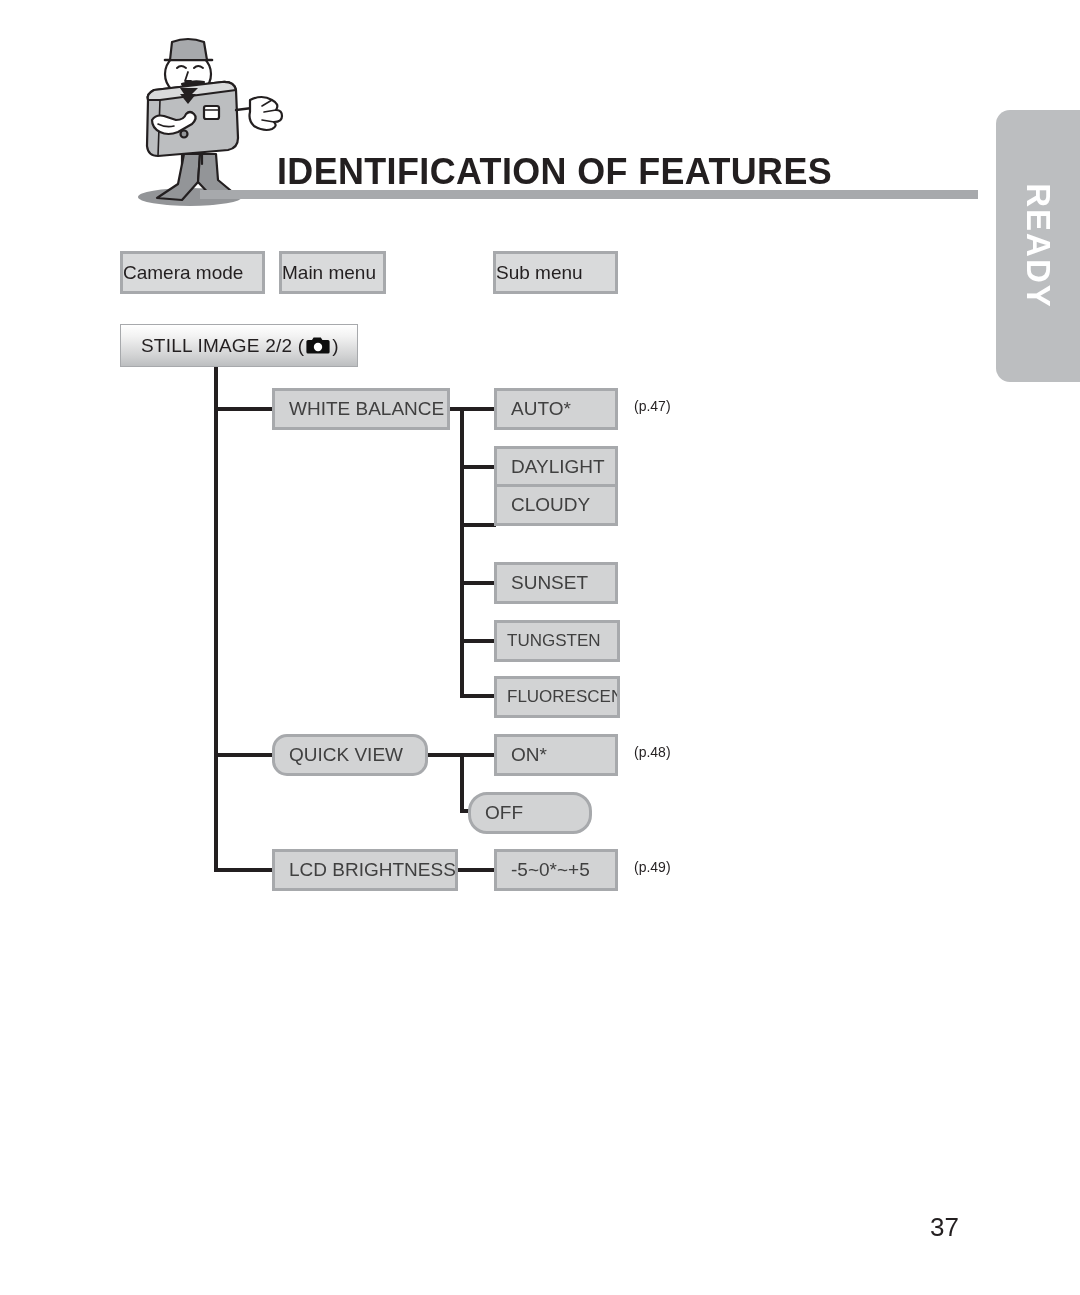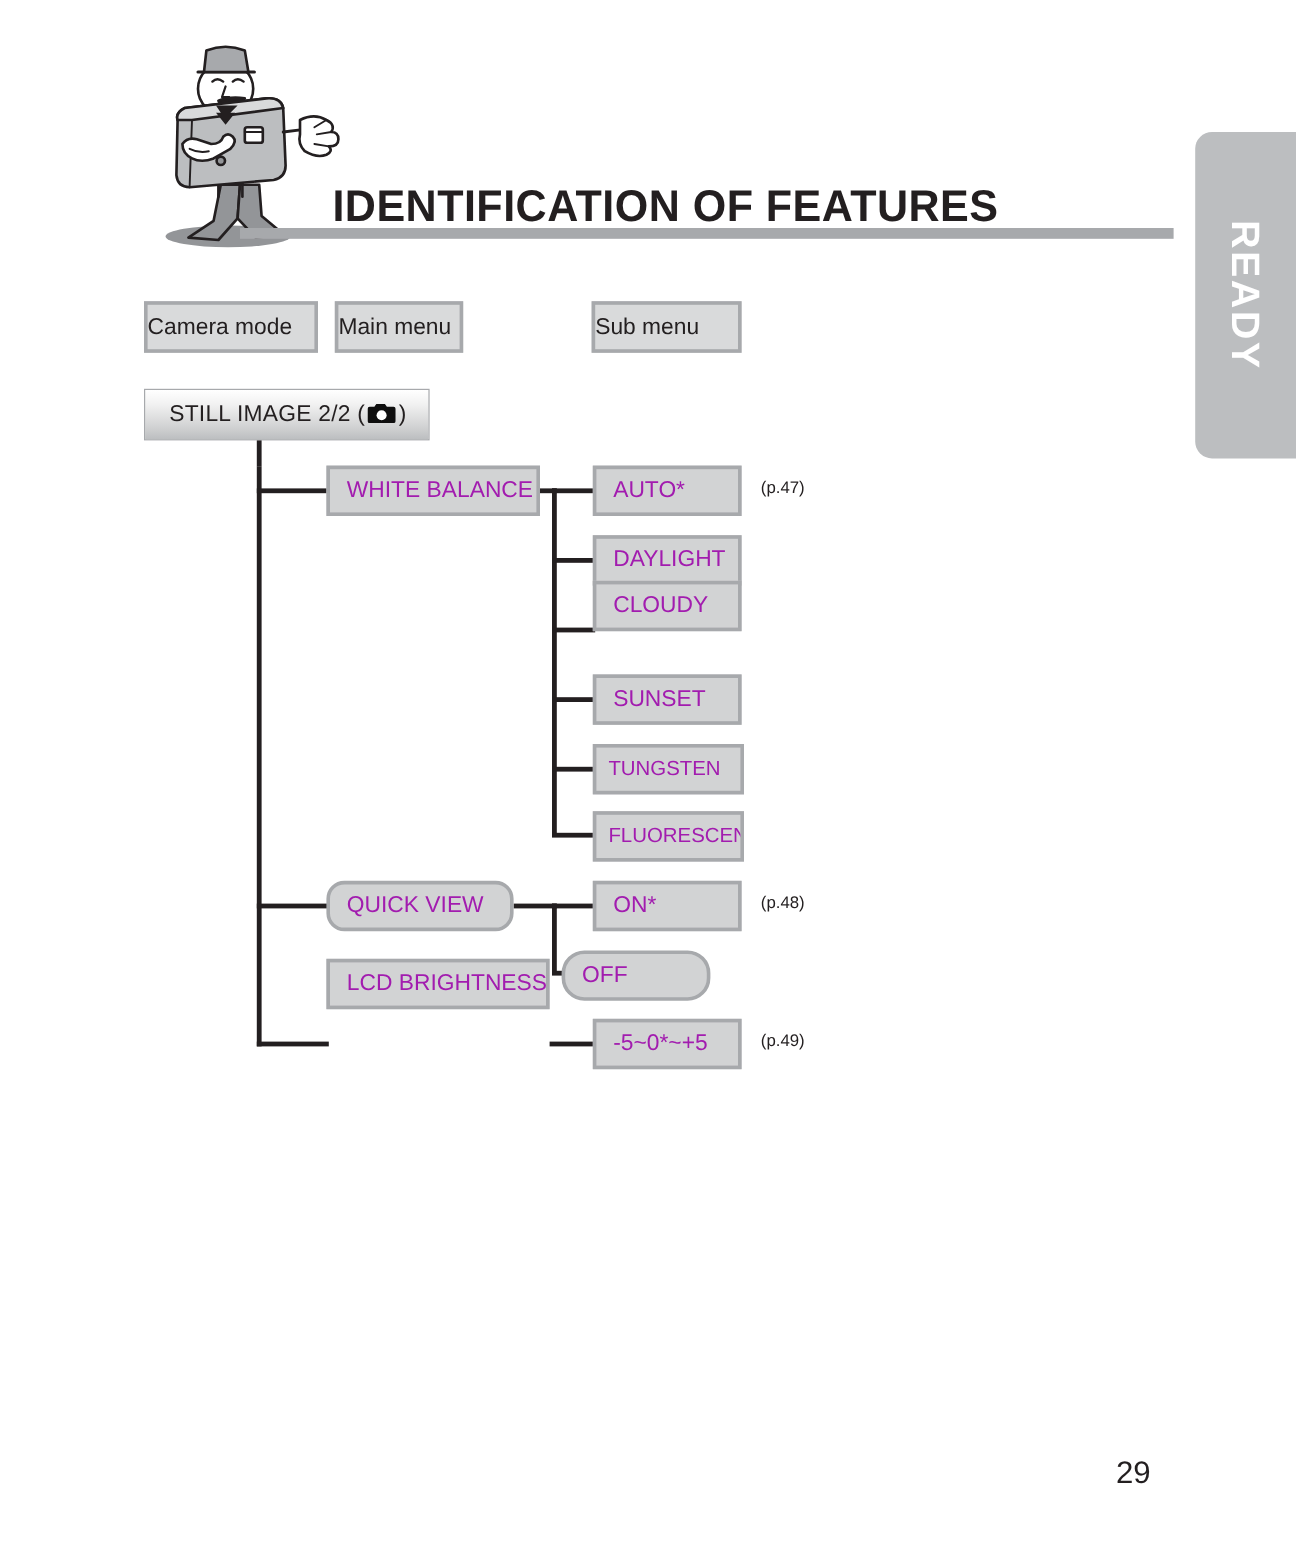--- a/index.html
+++ b/index.html
@@ -124,21 +124,21 @@
 
   
   .mbox {
     position: absolute;
     box-sizing: border-box;
     background: #d2d3d4;
     border: 3px solid #a7a9ac;
     height: 42px;
     line-height: 36px;
     font-size: 19px;
-    color: #a21caf;
+    color: #404040;
     padding-left: 14px;
     white-space: nowrap;
     overflow: hidden;
   }
   .mbox.tight { font-size: 17px; padding-left: 10px; }
 
   .pref {
     position: absolute;
     font-size: 14px;
     color: #231f20;
@@ -255,31 +255,31 @@
 
 <div class="tline" style="left:428px; top:753px; width:36px; height:4px;"></div>
 <div class="tline" style="left:460px; top:753px; width:4px; height:58px;"></div>
 <div class="tline" style="left:460px; top:753px; width:36px; height:4px;"></div>
 <div class="tline" style="left:460px; top:809px; width:36px; height:4px;"></div>
 
 <div class="tline" style="left:458px; top:868px; width:38px; height:4px;"></div>
 
 <div class="mbox" style="left:272px; top:388px; width:178px;">WHITE BALANCE</div>
 <div class="mbox" style="left:272px; top:734px; width:156px;border-radius:15px;">QUICK VIEW</div>
-<div class="mbox" style="left:272px; top:799px; width:186px;">LCD BRIGHTNESS</div>
+<div class="mbox" style="left:272px; top:849px; width:186px;">LCD BRIGHTNESS</div>
 
 <div class="mbox" style="left:494px; top:388px; width:124px;">AUTO*</div>
 <div class="mbox" style="left:494px; top:446px; width:124px;">DAYLIGHT</div>
 <div class="mbox" style="left:494px; top:484px; width:124px;">CLOUDY</div>
 <div class="mbox" style="left:494px; top:562px; width:124px;">SUNSET</div>
 <div class="mbox tight" style="left:494px; top:620px; width:126px;">TUNGSTEN</div>
 <div class="mbox tight" style="left:494px; top:676px; width:126px;">FLUORESCENT</div>
 
 <div class="mbox" style="left:494px; top:734px; width:124px;">ON*</div>
 <div class="mbox" style="left:468px; top:792px; width:124px;border-radius:19px;">OFF</div>
 
 <div class="mbox" style="left:494px; top:849px; width:124px;">-5~0*~+5</div>
 
 <div class="pref" style="left:634px; top:398px;">(p.47)</div>
 <div class="pref" style="left:634px; top:744px;">(p.48)</div>
 <div class="pref" style="left:634px; top:859px;">(p.49)</div>
 
-<div id="page-number">29</div>
+<div id="page-number">37</div>
 
 </body></html>

